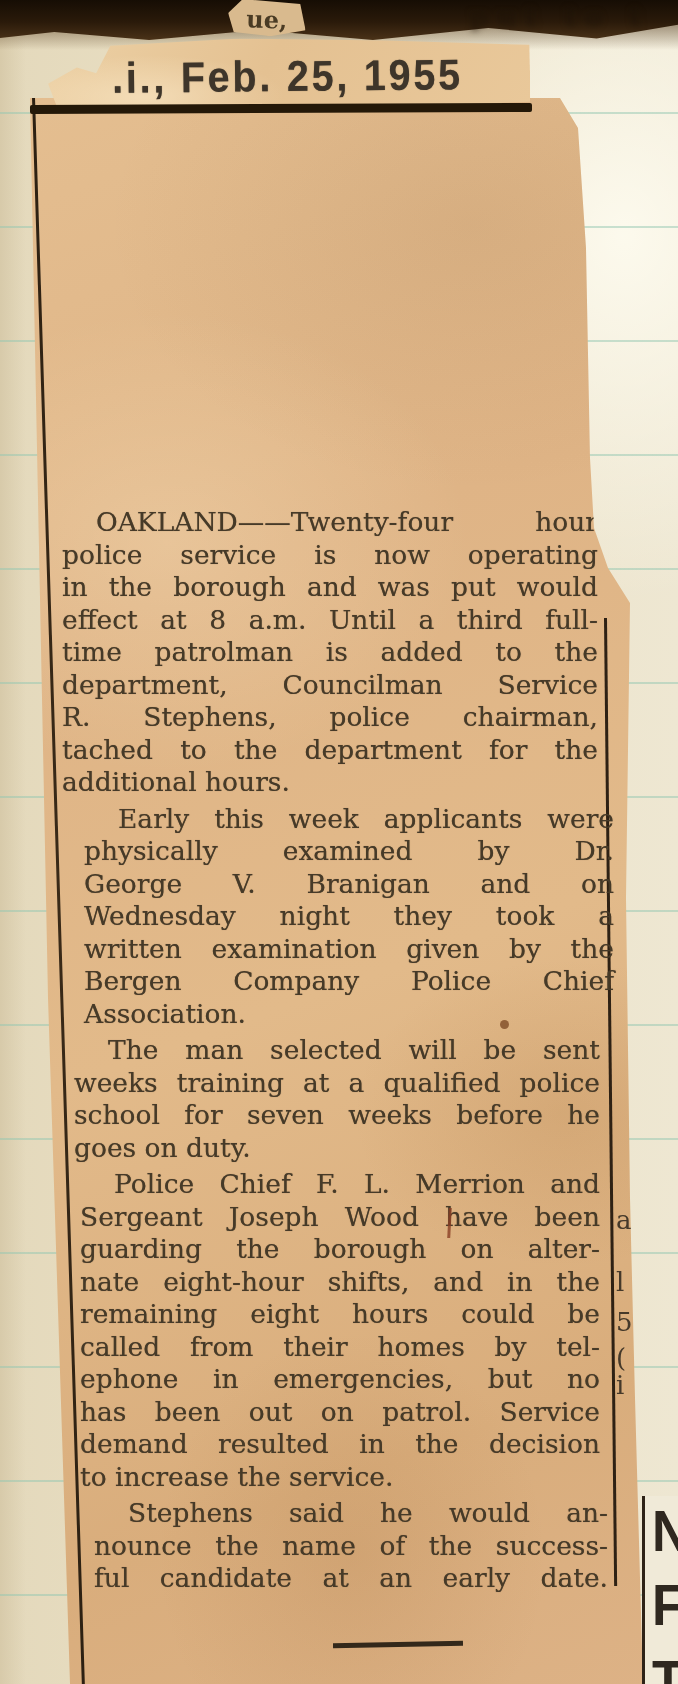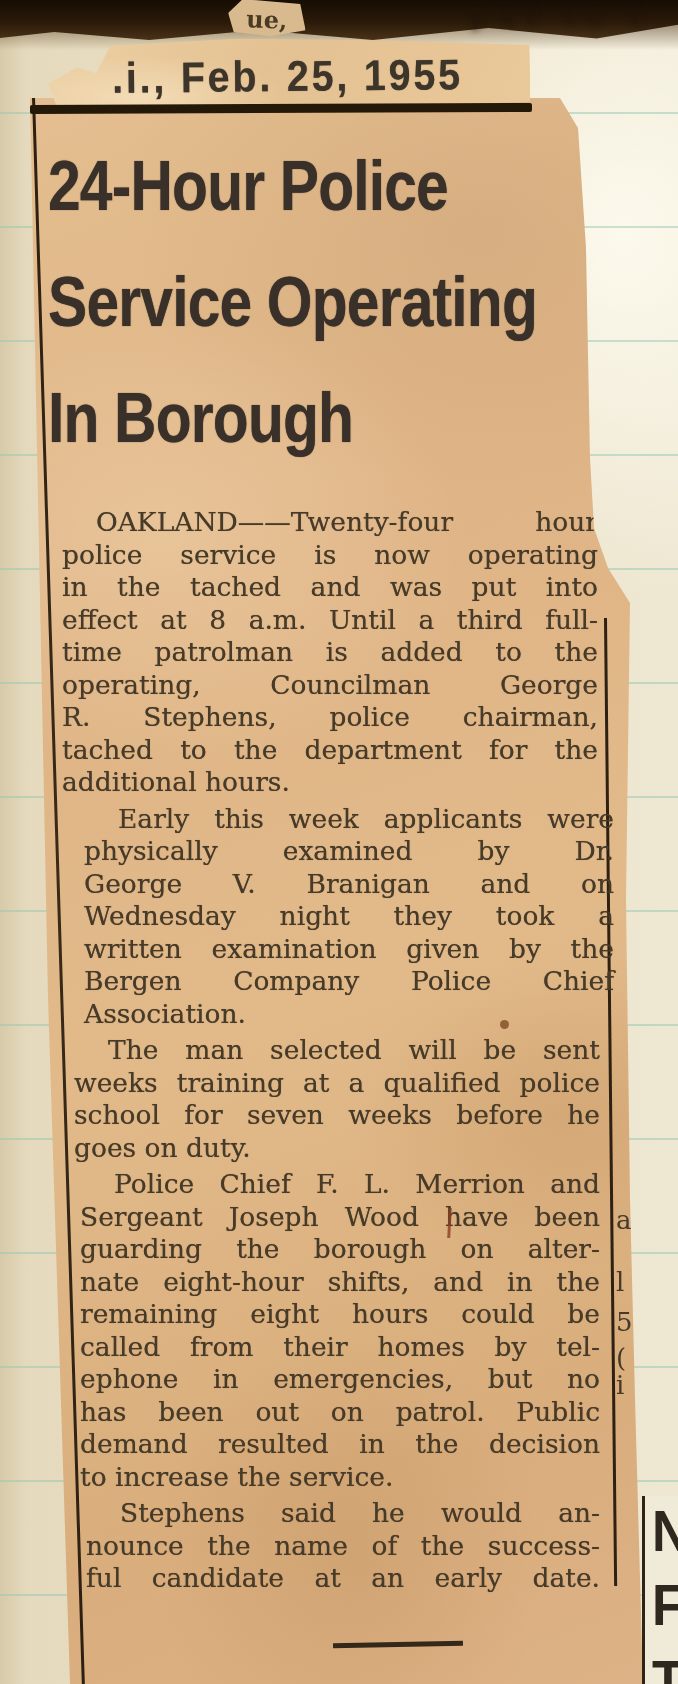--- a/index.html
+++ b/index.html
@@ -60,21 +60,21 @@
   .headline{position:absolute;left:26px;top:30px;margin:0;color:#39302a;
     font:700 70px/116px "Liberation Sans",sans-serif;letter-spacing:-1px;
     text-shadow:0 0 1.2px rgba(50,42,34,.8);}
   .hl{display:inline-block;transform:scaleX(.84);transform-origin:left;white-space:nowrap;}
   .body-col{position:absolute;left:40px;top:408px;width:536px;color:#463a28;
     font:26.5px/32.5px "DejaVu Serif",serif;text-shadow:0 0 .7px rgba(62,48,30,.65);}
   .para{margin:0 0 4px 0;}
   .p2{margin-left:22px;width:530px;}
   .p3{margin-left:12px;width:526px;}
   .p4{margin-left:18px;width:520px;}
-  .p5{margin-left:24px;width:514px;}
+  .p5{margin-left:32px;width:514px;}
   .ln{text-align:justify;text-align-last:justify;text-justify:inter-word;white-space:nowrap;}
   .ln.fi{text-indent:34px;}
   .ln.la{text-align-last:left;}
   .end-rule{position:absolute;left:333px;top:1642px;width:130px;height:5px;z-index:9;
     background:#33281a;transform:rotate(-1deg);}
   .stain-dot{position:absolute;left:500px;top:1020px;width:9px;height:9px;border-radius:50%;
     background:#7a4520;opacity:.75;z-index:9;}
   .red-fiber{position:absolute;left:448px;top:1208px;width:3px;height:30px;
     background:#8a3f24;opacity:.8;z-index:9;transform:rotate(3deg);}
   
@@ -103,34 +103,29 @@
 
 <div class="date-strip">
   <span class="date-text">.i., Feb. 25, 1955</span>
 </div>
 <div class="heavy-rule"></div>
 
 <div class="clipping">
   <div class="rule-left"></div>
   <div class="rule-right"></div>
 
-  <h1 class="headline">
-    <span class="hl">24-Hour Police</span><br>
-    <span class="hl">Service Operating</span><br>
-    <span class="hl">In Borough</span>
-  </h1>
 
   <div class="body-col">
     <div class="para p1">
       <div class="ln fi">OAKLAND——Twenty-four hour</div>
       <div class="ln">police service is now operating</div>
-      <div class="ln">in the tached and was put into</div>
+      <div class="ln">in the borough and was put would</div>
       <div class="ln">effect at 8 a.m. Until a third full-</div>
       <div class="ln">time patrolman is added to the</div>
-      <div class="ln">operating, Councilman George</div>
+      <div class="ln">department, Councilman Service</div>
       <div class="ln">R. Stephens, police chairman,</div>
       <div class="ln">tached to the department for the</div>
       <div class="ln la">additional hours.</div>
     </div>
     <div class="para p2">
       <div class="ln fi">Early this week applicants were</div>
       <div class="ln">physically examined by Dr.</div>
       <div class="ln">George V. Branigan and on</div>
       <div class="ln">Wednesday night they took a</div>
       <div class="ln">written examination given by the</div>
@@ -144,21 +139,21 @@
       <div class="ln la">goes on duty.</div>
     </div>
     <div class="para p4">
       <div class="ln fi">Police Chief F. L. Merrion and</div>
       <div class="ln">Sergeant Joseph Wood have been</div>
       <div class="ln">guarding the borough on alter-</div>
       <div class="ln">nate eight-hour shifts, and in the</div>
       <div class="ln">remaining eight hours could be</div>
       <div class="ln">called from their homes by tel-</div>
       <div class="ln">ephone in emergencies, but no</div>
-      <div class="ln">has been out on patrol. Public</div>
+      <div class="ln">has been out on patrol. Service</div>
       <div class="ln">demand resulted in the decision</div>
       <div class="ln la">to increase the service.</div>
     </div>
     <div class="para p5">
       <div class="ln fi">Stephens said he would an-</div>
       <div class="ln">nounce the name of the success-</div>
       <div class="ln">ful candidate at an early date.</div>
     </div>
   </div>
 </div>

